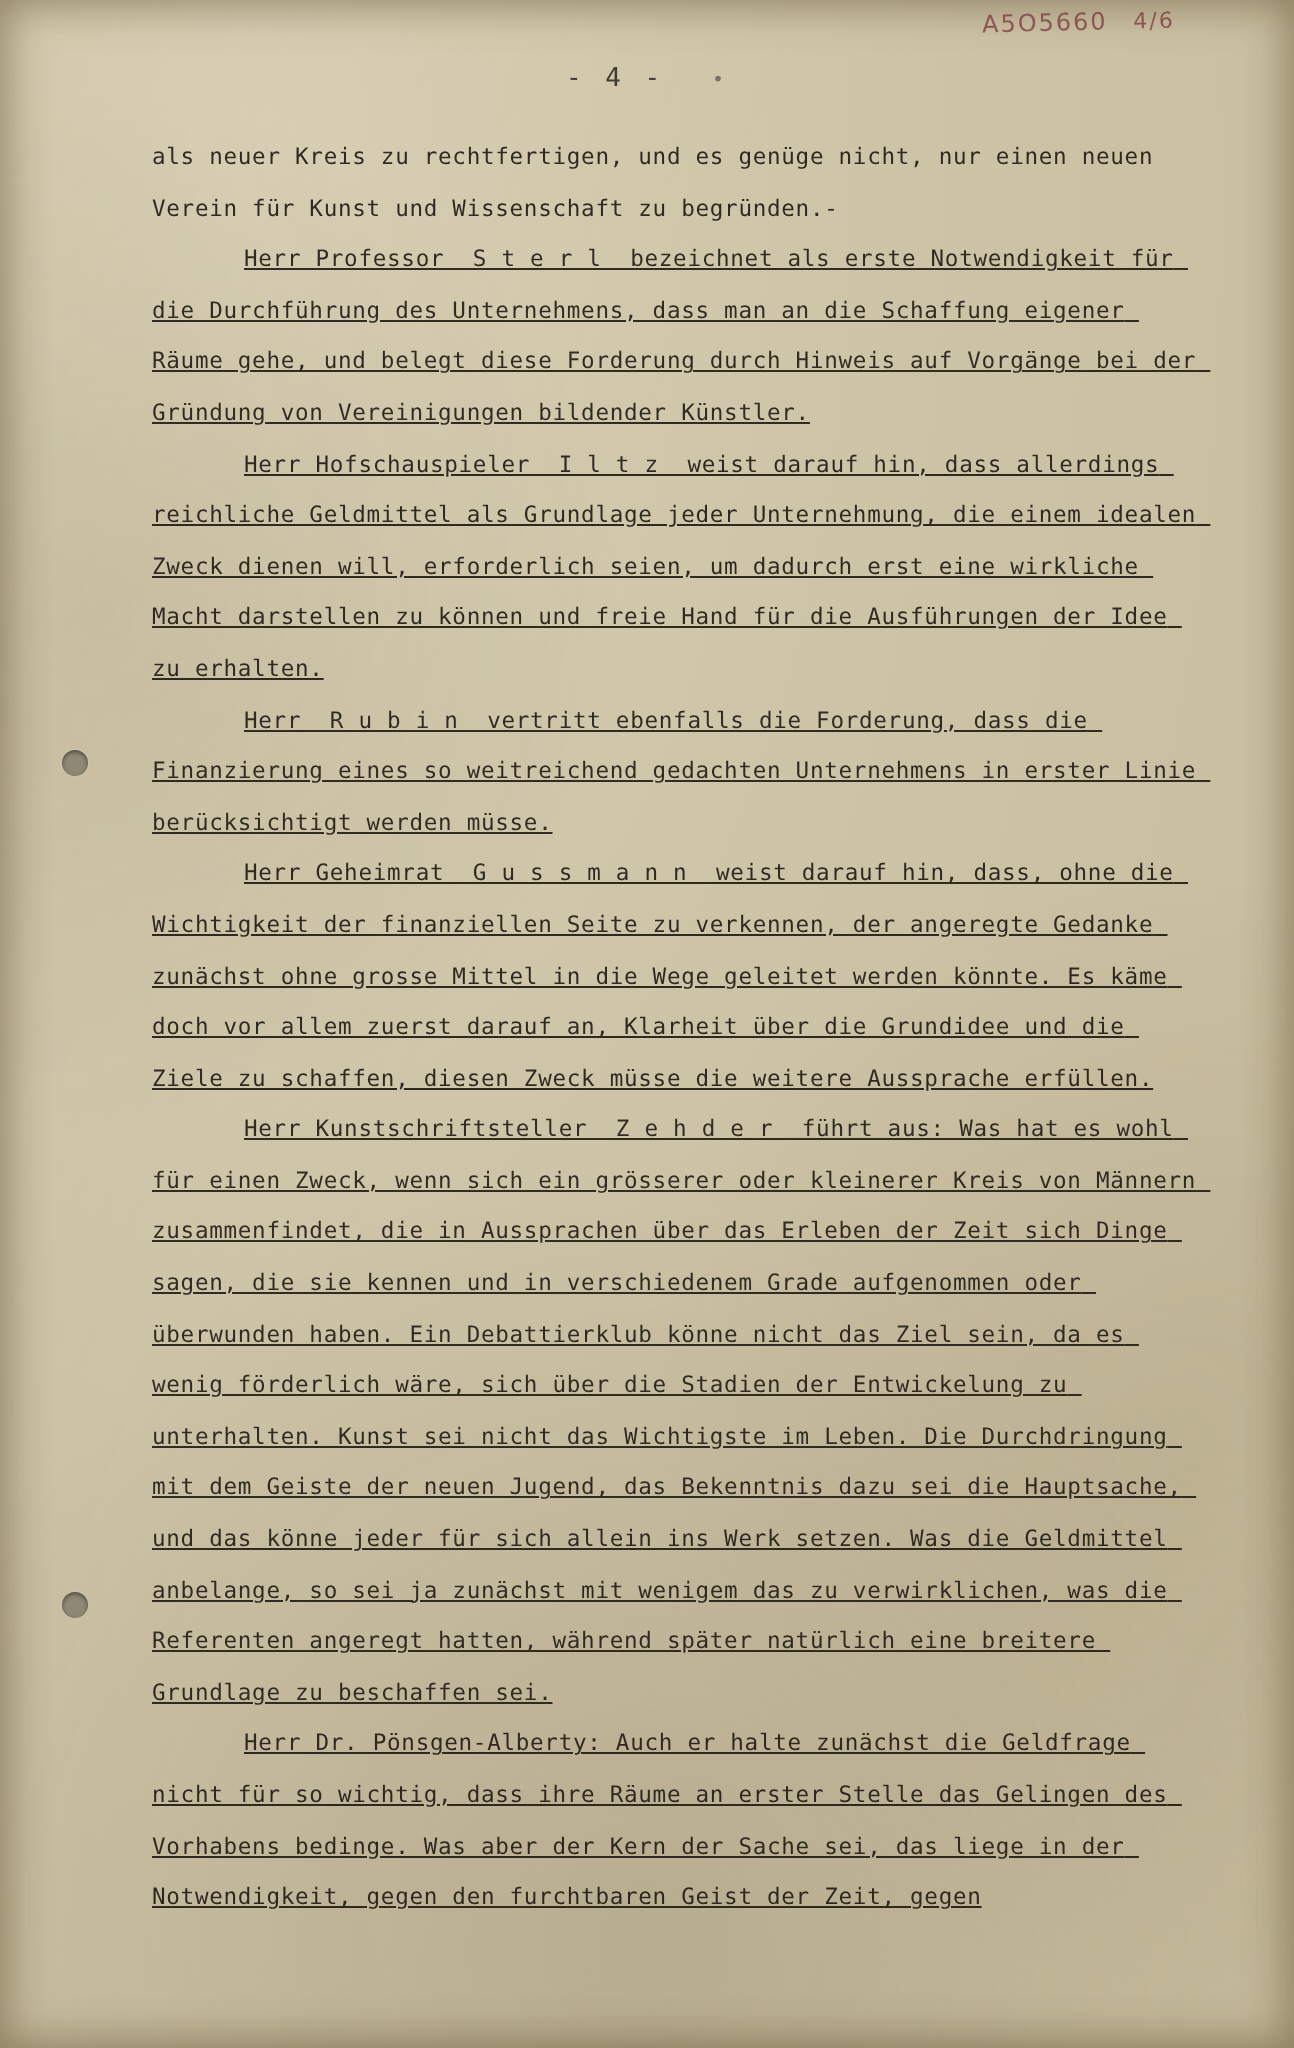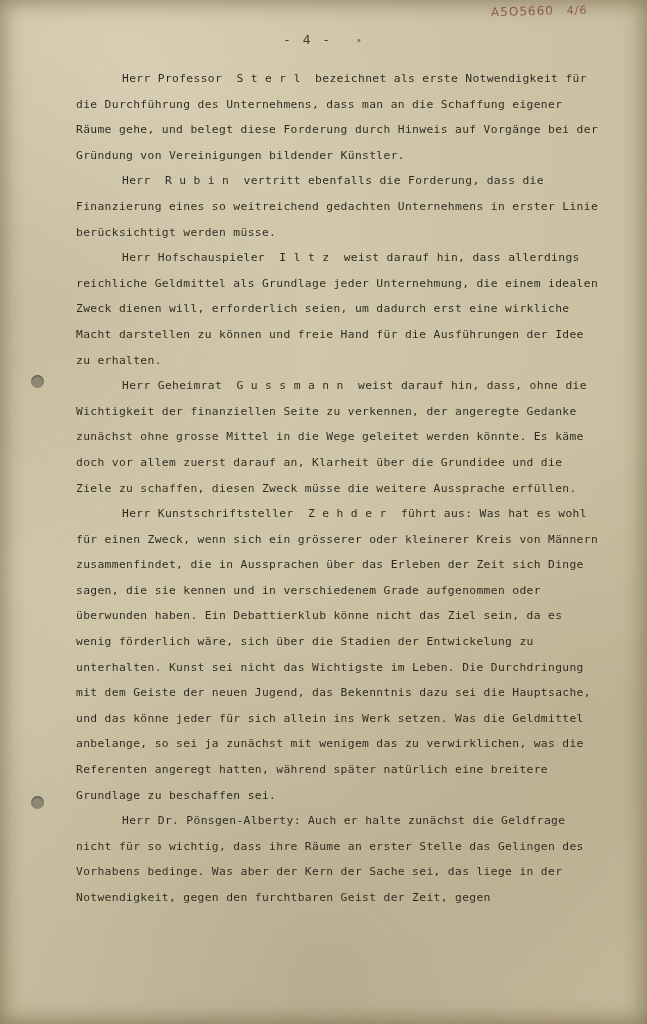--- a/index.html
+++ b/index.html
@@ -96,21 +96,21 @@
     font-size: 11.3px;
     line-height: 25.6px;
     letter-spacing: 0.35px;
     text-align: left;
     opacity: 0.92;
   }
   .body p {
     margin: 0 0 0 0;
     white-space: pre-wrap;
   }
-  .body p.indent { text-indent: 46px; }
+  .body p.indent { text-indent: 46px; text-decoration: underline; }
   
   .body p:nth-child(odd) { filter: contrast(1.02); }
 </style>
 </head>
 <body>
 
 <div class="page">
 
   <div class="grain"></div>
 
@@ -118,23 +118,24 @@
     <span>A5O5660</span>
     <span class="sub">4/6</span>
   </div>
 
   <div class="page-number">
     <span>- 4 -</span>
     <span class="dot">•</span>
   </div>
 
   <div class="body">
+    <p>als neuer Kreis zu rechtfertigen, und es genüge nicht, nur einen neuen Verein für Kunst und Wissenschaft zu begründen.-</p>
     <p class="indent">Herr Professor  S t e r l  bezeichnet als erste Notwendigkeit für die Durchführung des Unternehmens, dass man an die Schaffung eigener Räume gehe, und belegt diese Forderung durch Hinweis auf Vorgänge bei der Gründung von Vereinigungen bildender Künstler.</p>
+    <p class="indent">Herr Hofschauspieler  I l t z  weist darauf hin, dass allerdings reichliche Geldmittel als Grundlage jeder Unternehmung, die einem idealen Zweck dienen will, erforderlich seien, um dadurch erst eine wirkliche Macht darstellen zu können und freie Hand für die Ausführungen der Idee zu erhalten.</p>
     <p class="indent">Herr  R u b i n  vertritt ebenfalls die Forderung, dass die Finanzierung eines so weitreichend gedachten Unternehmens in erster Linie berücksichtigt werden müsse.</p>
-    <p class="indent">Herr Hofschauspieler  I l t z  weist darauf hin, dass allerdings reichliche Geldmittel als Grundlage jeder Unternehmung, die einem idealen Zweck dienen will, erforderlich seien, um dadurch erst eine wirkliche Macht darstellen zu können und freie Hand für die Ausführungen der Idee zu erhalten.</p>
     <p class="indent">Herr Geheimrat  G u s s m a n n  weist darauf hin, dass, ohne die Wichtigkeit der finanziellen Seite zu verkennen, der angeregte Gedanke zunächst ohne grosse Mittel in die Wege geleitet werden könnte. Es käme doch vor allem zuerst darauf an, Klarheit über die Grundidee und die Ziele zu schaffen, diesen Zweck müsse die weitere Aussprache erfüllen.</p>
     <p class="indent">Herr Kunstschriftsteller  Z e h d e r  führt aus: Was hat es wohl für einen Zweck, wenn sich ein grösserer oder kleinerer Kreis von Männern zusammenfindet, die in Aussprachen über das Erleben der Zeit sich Dinge sagen, die sie kennen und in verschiedenem Grade aufgenommen oder überwunden haben. Ein Debattierklub könne nicht das Ziel sein, da es wenig förderlich wäre, sich über die Stadien der Entwickelung zu unterhalten. Kunst sei nicht das Wichtigste im Leben. Die Durchdringung mit dem Geiste der neuen Jugend, das Bekenntnis dazu sei die Hauptsache, und das könne jeder für sich allein ins Werk setzen. Was die Geldmittel anbelange, so sei ja zunächst mit wenigem das zu verwirklichen, was die Referenten angeregt hatten, während später natürlich eine breitere Grundlage zu beschaffen sei.</p>
     <p class="indent">Herr Dr. Pönsgen-Alberty: Auch er halte zunächst die Geldfrage nicht für so wichtig, dass ihre Räume an erster Stelle das Gelingen des Vorhabens bedinge. Was aber der Kern der Sache sei, das liege in der Notwendigkeit, gegen den furchtbaren Geist der Zeit, gegen</p>
   </div>
 
   <div class="hole h1"></div>
   <div class="hole h2"></div>
 
   <div class="edge-shadow"></div>
 </div>

